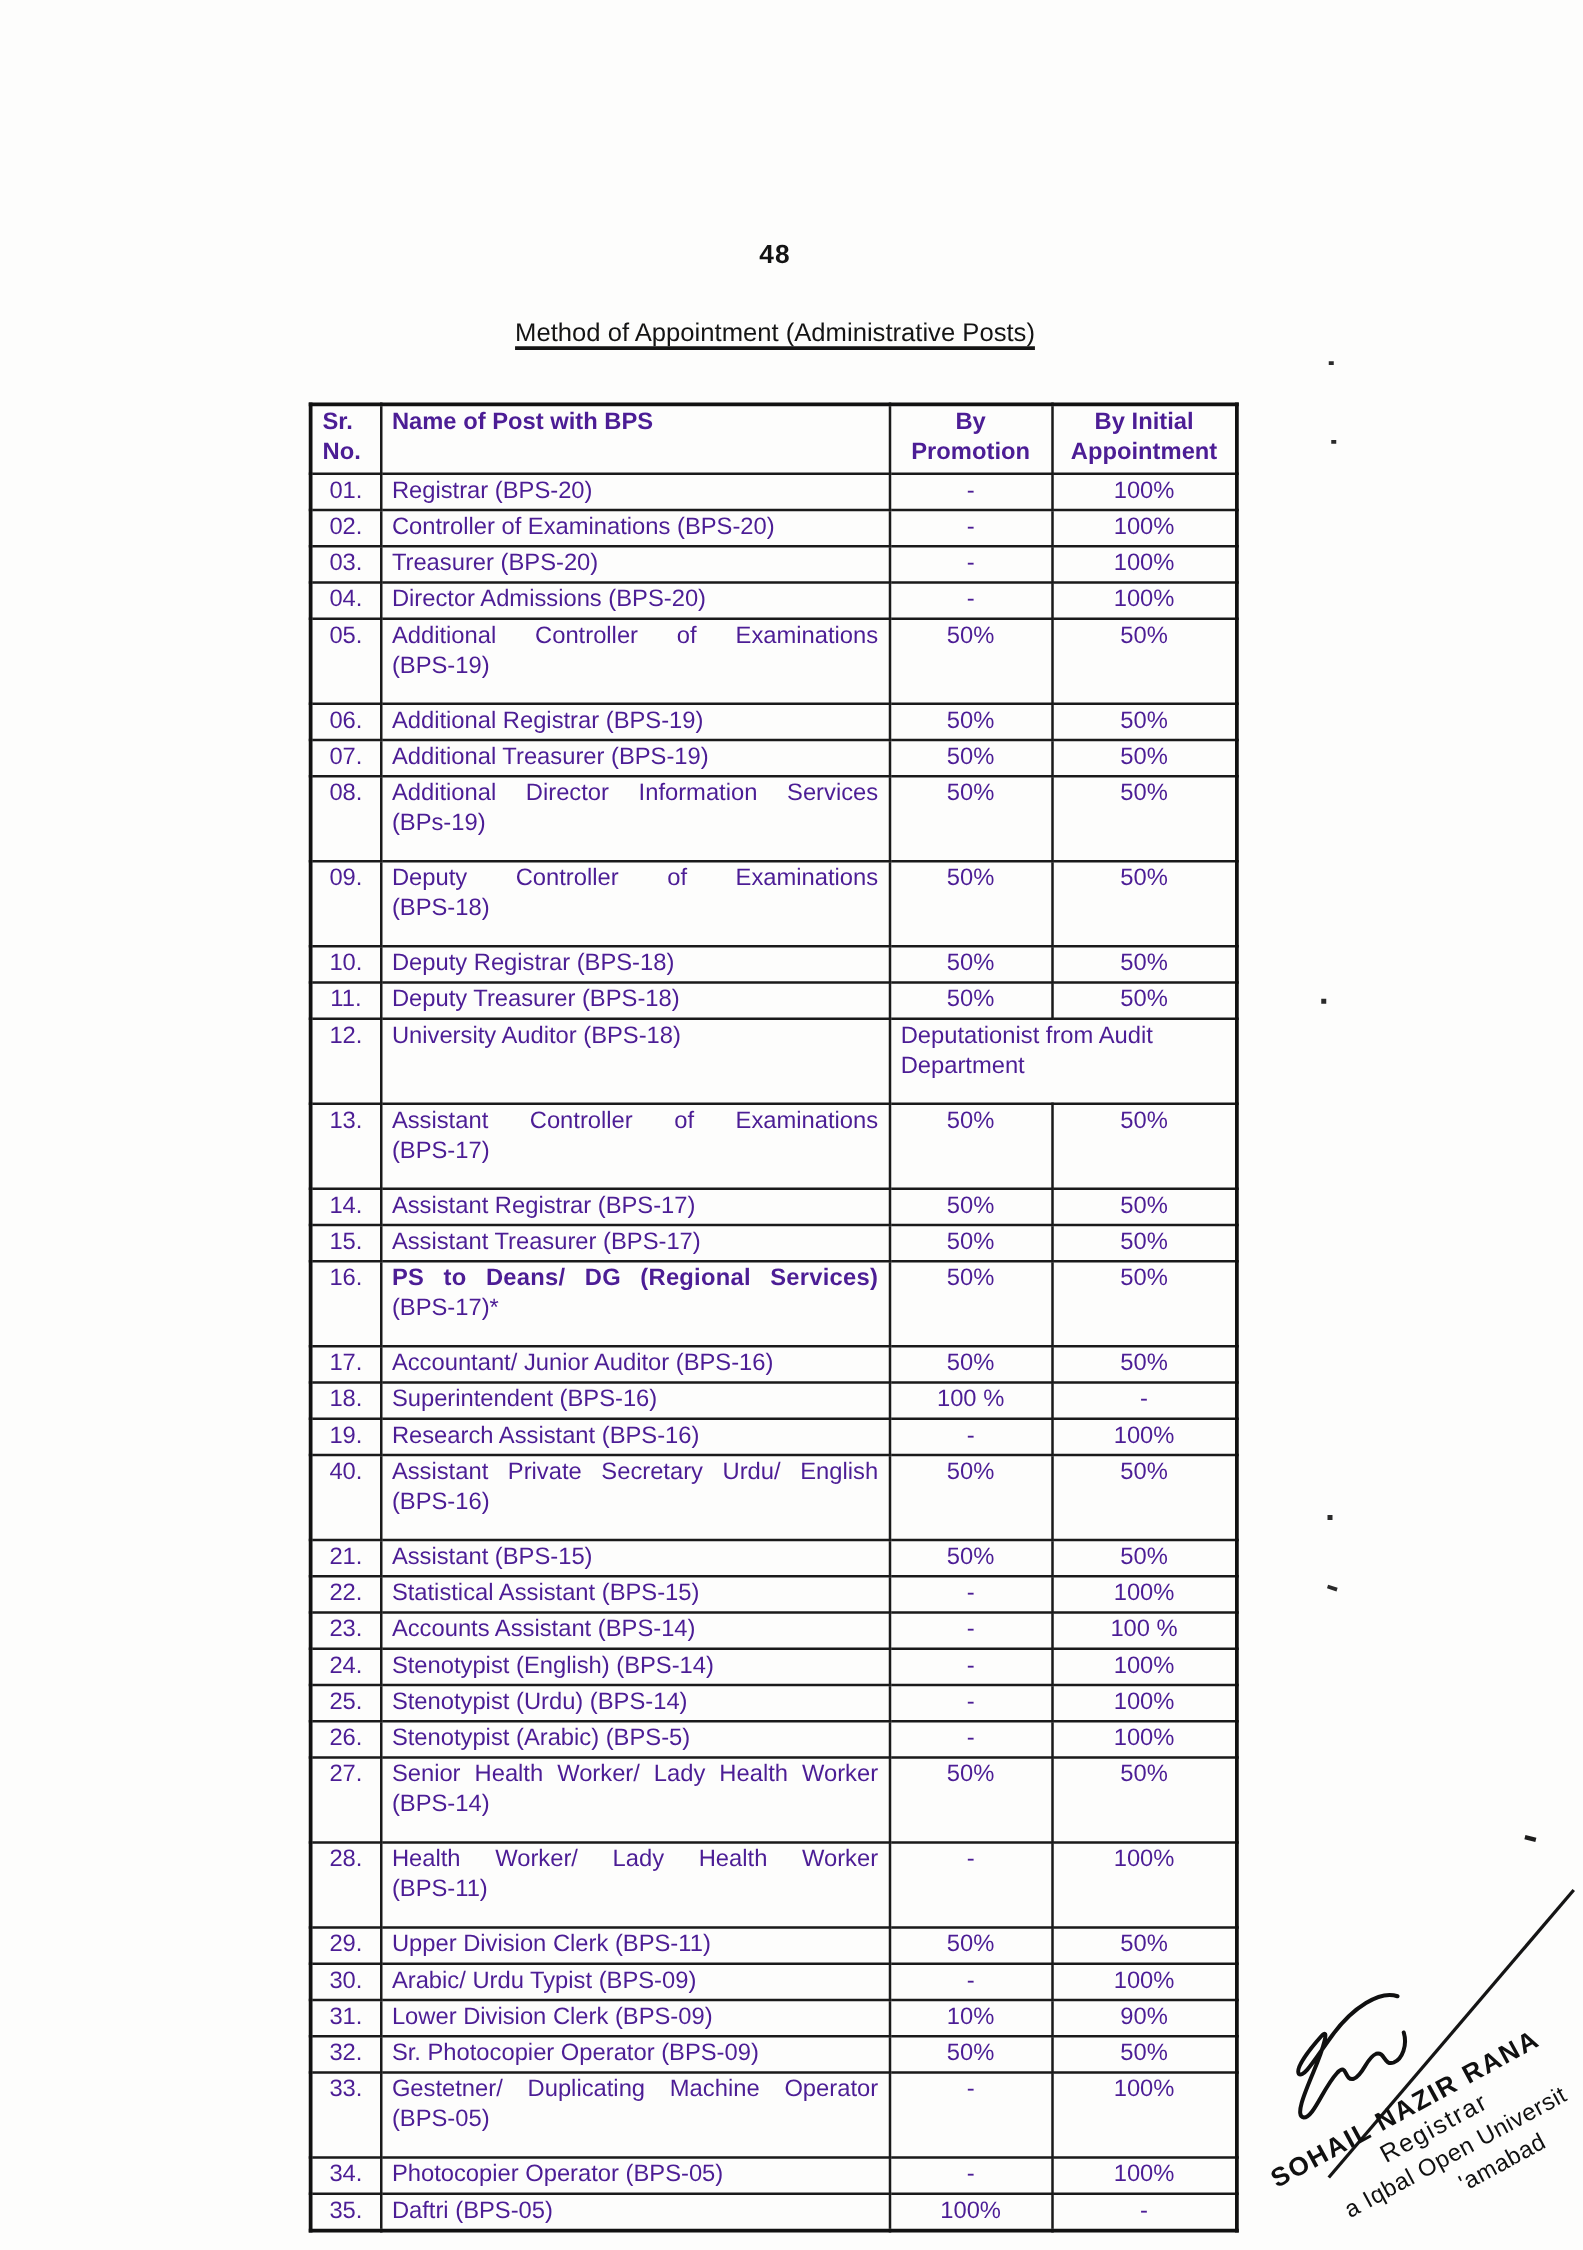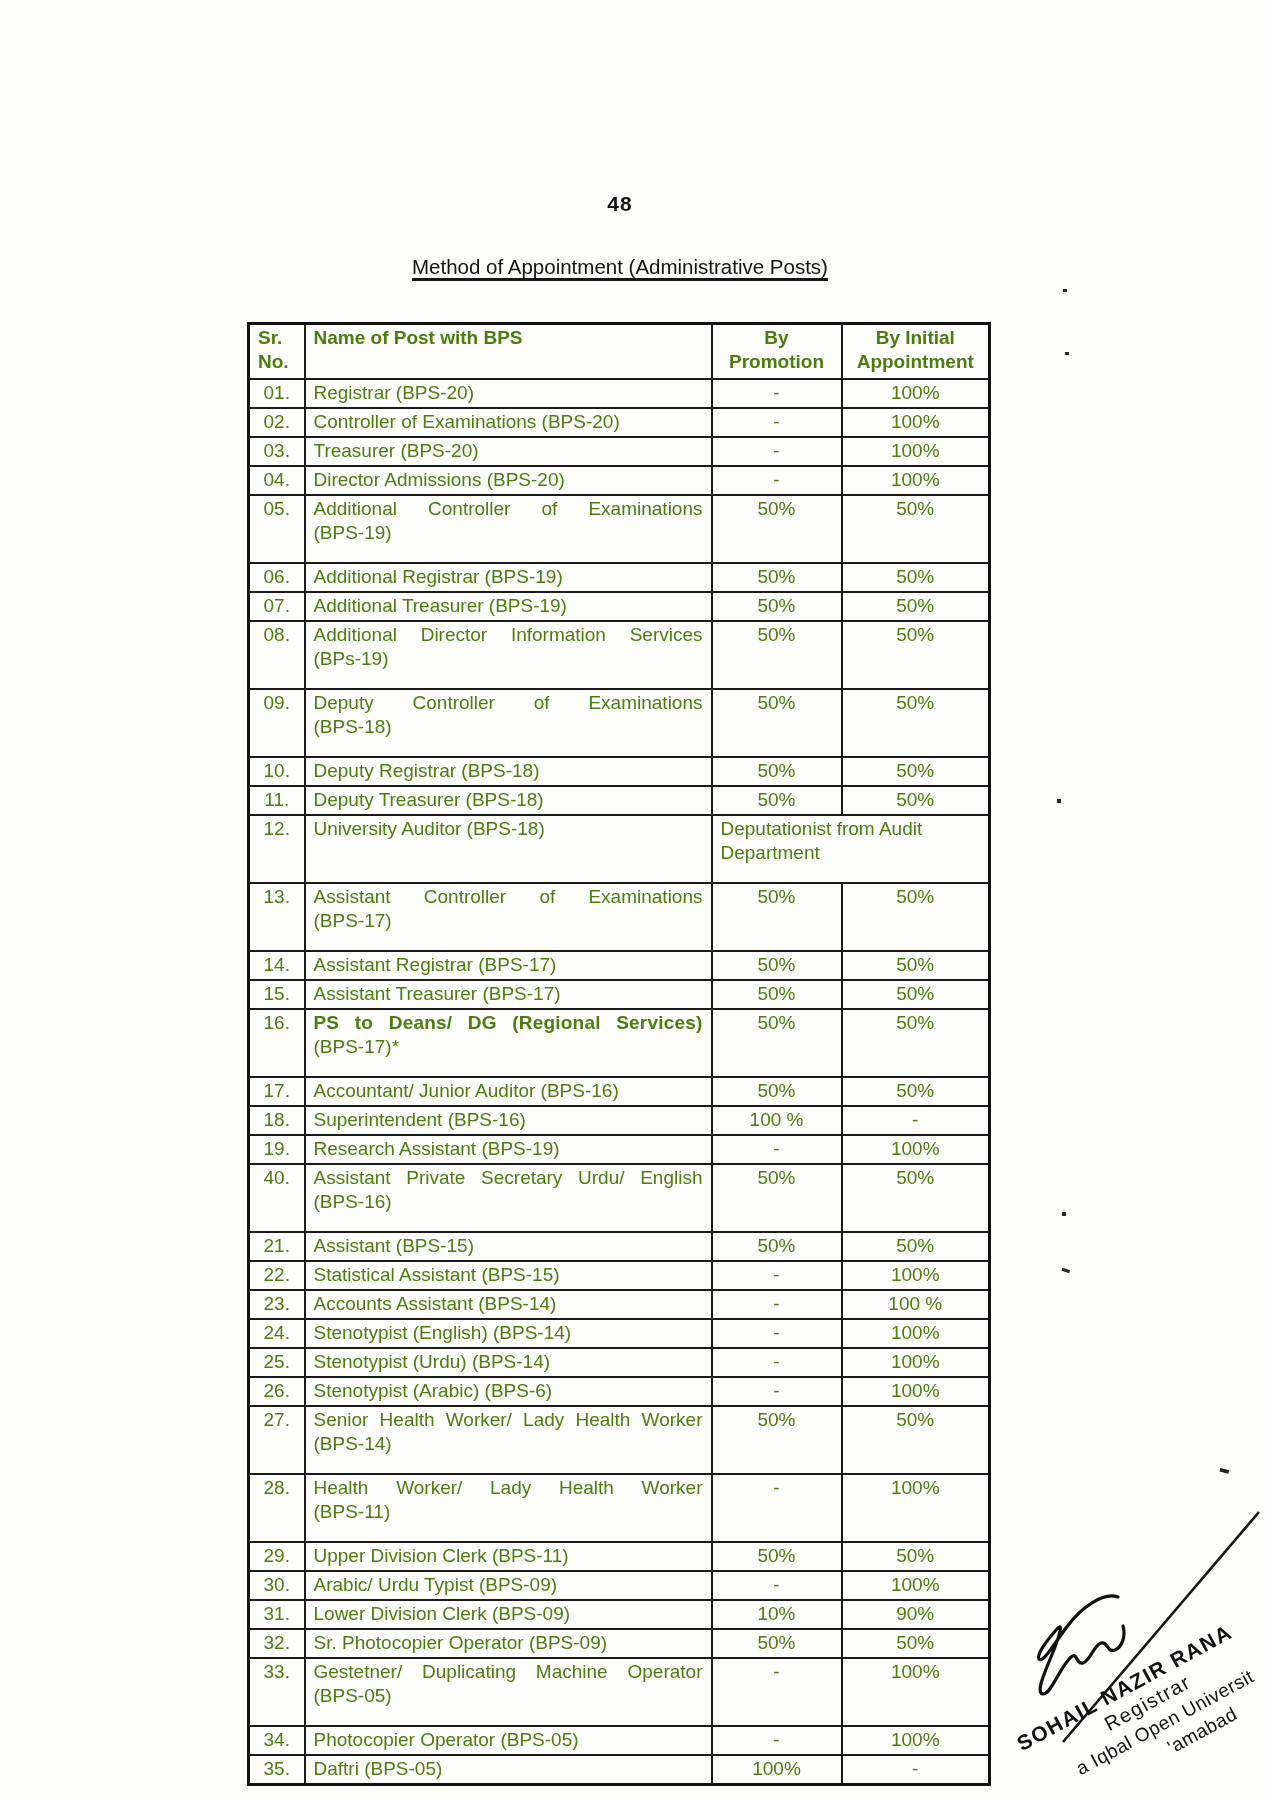--- a/index.html
+++ b/index.html
@@ -16,21 +16,21 @@
     letter-spacing:1px;
   }
   .doc-title{
     position:absolute;top:255px;left:0;width:1240px;
     text-align:center;font-size:20.5px;font-weight:normal;
     text-decoration:underline;text-decoration-thickness:2.5px;text-underline-offset:4px;
   }
   table.main{
     position:absolute;left:247px;top:322px;
     width:741px;border-collapse:collapse;table-layout:fixed;
-    font-size:19px;line-height:24px;color:#4d7c0f;padding-left:16px;
+    font-size:19px;line-height:24px;color:#4c1d95;padding-left:16px;
   }
   table.main col.w-sr{width:56px;}
   table.main col.w-name{width:407px;}
   table.main col.w-promo{width:130px;}
   table.main col.w-init{width:148px;}
   table.main td,table.main th{
     border:2px solid #1a1a1a;
     vertical-align:top;
     padding:1px 8px 0 8px;
     overflow:hidden;
@@ -240,21 +240,21 @@
         <td class="c-sr">18.</td>
         <td class="c-name">
           <span class="l1">Superintendent (BPS-16)</span>
         </td>
         <td class="c-val">100 %</td>
         <td class="c-val">-</td>
       </tr>
       <tr>
         <td class="c-sr">19.</td>
         <td class="c-name">
-          <span class="l1">Research Assistant (BPS-19)</span>
+          <span class="l1">Research Assistant (BPS-16)</span>
         </td>
         <td class="c-val">-</td>
         <td class="c-val">100%</td>
       </tr>
       <tr class="tall">
         <td class="c-sr">40.</td>
         <td class="c-name">
           <span class="l1 j">Assistant Private Secretary Urdu/ English</span>
           <span class="l2">(BPS-16)</span>
         </td>
@@ -297,21 +297,21 @@
         <td class="c-sr">25.</td>
         <td class="c-name">
           <span class="l1">Stenotypist (Urdu) (BPS-14)</span>
         </td>
         <td class="c-val">-</td>
         <td class="c-val">100%</td>
       </tr>
       <tr>
         <td class="c-sr">26.</td>
         <td class="c-name">
-          <span class="l1">Stenotypist (Arabic) (BPS-6)</span>
+          <span class="l1">Stenotypist (Arabic) (BPS-5)</span>
         </td>
         <td class="c-val">-</td>
         <td class="c-val">100%</td>
       </tr>
       <tr class="tall">
         <td class="c-sr">27.</td>
         <td class="c-name">
           <span class="l1 j">Senior Health Worker/ Lady Health Worker</span>
           <span class="l2">(BPS-14)</span>
         </td>

